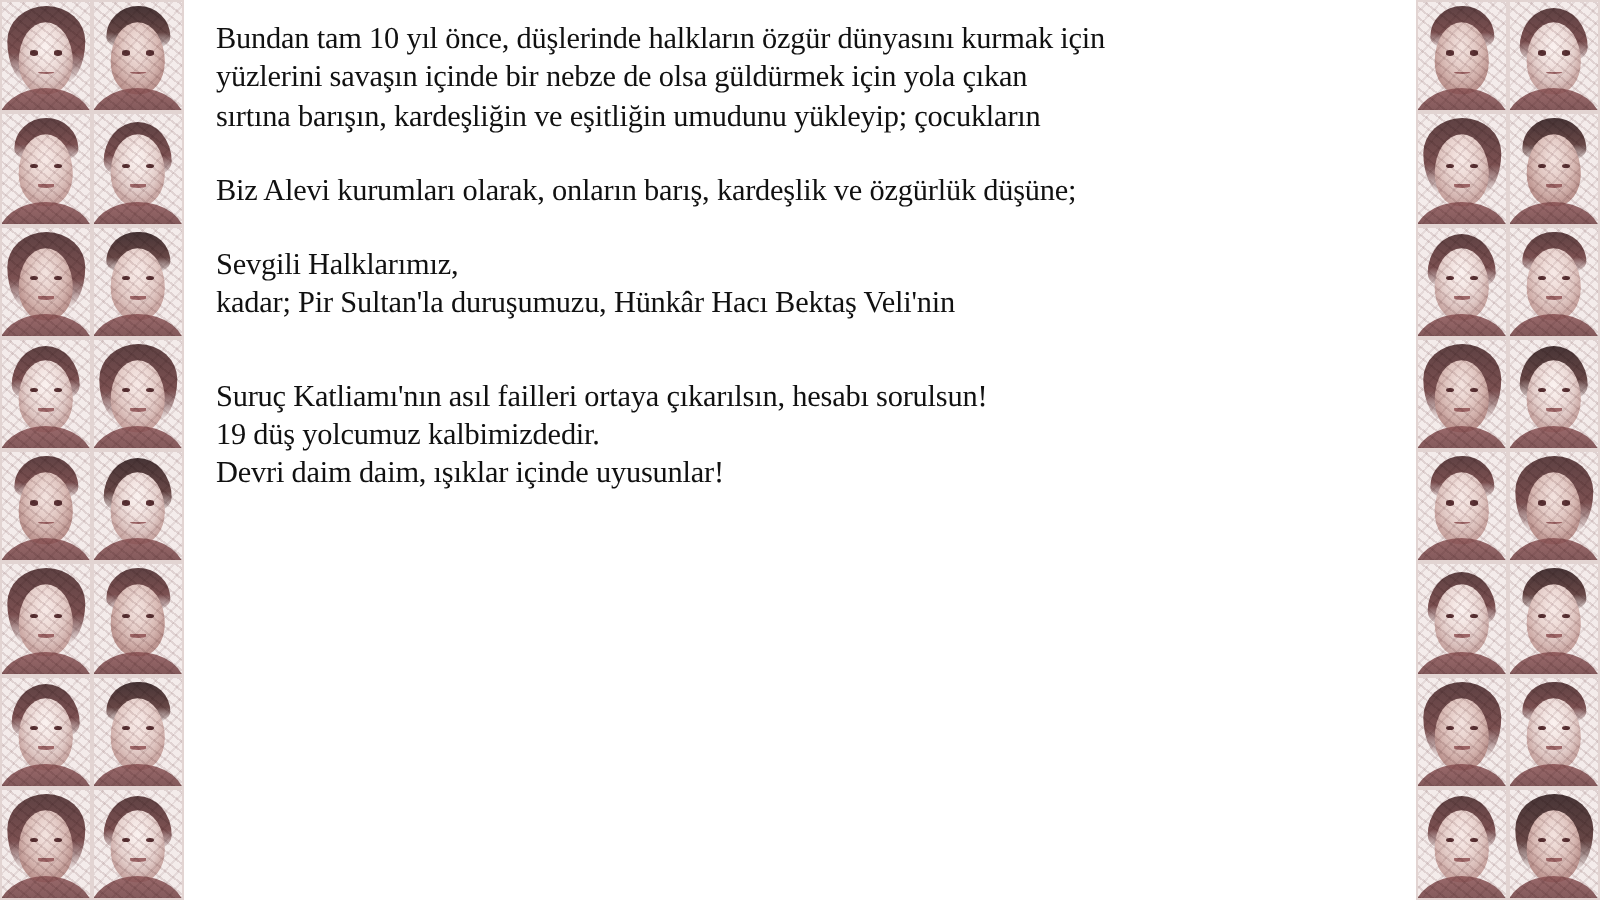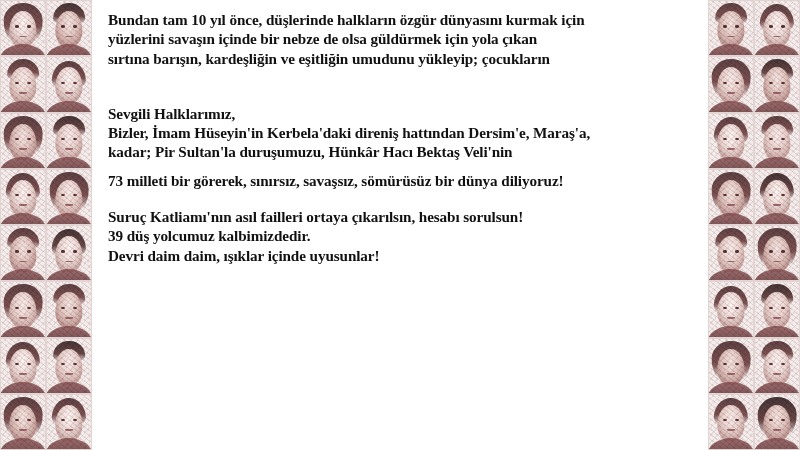--- a/index.html
+++ b/index.html
@@ -124,28 +124,28 @@
     padding: 10px 14px 8px 16px;
     box-sizing: border-box;
     display: flex;
     flex-direction: column;
     justify-content: flex-start;
     color: #111111;
   }
   .para {
     font-size: 15.2px;
     line-height: 1.27;
-    font-weight: bold;
+    font-weight: normal;
     margin: 0 0 13px 0;
     letter-spacing: -0.1px;
   }
   .para.p1 { margin-bottom: 18px; }
   .para.p2 { margin-bottom: 18px; }
   .para .ln { display: block; white-space: nowrap; }
-  .para.p3 { margin-bottom: 9px; }
+  .para.p3 { margin-bottom: 27px; }
   .para.p4 { margin-bottom: 17px; }
   .para.p5 { margin-bottom: 0; }
 </style>
 </head>
 <body>
 
 <div class="poster">
 
   <div class="portrait-col left">
     <div class="portrait-row">
@@ -312,35 +312,32 @@
 
   <div class="text-area">
 
     <div class="para p1">
       <span class="ln">Bundan tam 10 yıl önce, düşlerinde halkların özgür dünyasını kurmak için</span>
       <span class="ln">yüzlerini savaşın içinde bir nebze de olsa güldürmek için yola çıkan</span>
       <span class="ln">sırtına barışın, kardeşliğin ve eşitliğin umudunu yükleyip; çocukların</span>
     </div>
 
     <div class="para p2">
+      <span class="ln">Biz Alevi kurumları olarak, onların barış, kardeşlik ve özgürlük düşüne;</span>
     </div>
 
     <div class="para p3">
       <span class="ln">Sevgili Halklarımız,</span>
-      <span class="ln">Bizler, İmam Hüseyin'in Kerbela'daki direniş hattından Dersim'e, Maraş'a,</span>
       <span class="ln">kadar; Pir Sultan'la duruşumuzu, Hünkâr Hacı Bektaş Veli'nin</span>
     </div>
 
-    <div class="para p4">
-      <span class="ln">73 milleti bir görerek, sınırsız, savaşsız, sömürüsüz bir dünya diliyoruz!</span>
-    </div>
 
     <div class="para p5">
       <span class="ln">Suruç Katliamı'nın asıl failleri ortaya çıkarılsın, hesabı sorulsun!</span>
-      <span class="ln">39 düş yolcumuz kalbimizdedir.</span>
+      <span class="ln">19 düş yolcumuz kalbimizdedir.</span>
       <span class="ln">Devri daim daim, ışıklar içinde uyusunlar!</span>
     </div>
 
   </div>
 
   <div class="portrait-col right">
     <div class="portrait-row">
       <div class="portrait tone-c">
         <div class="hair short"></div>
         <div class="face"></div>

